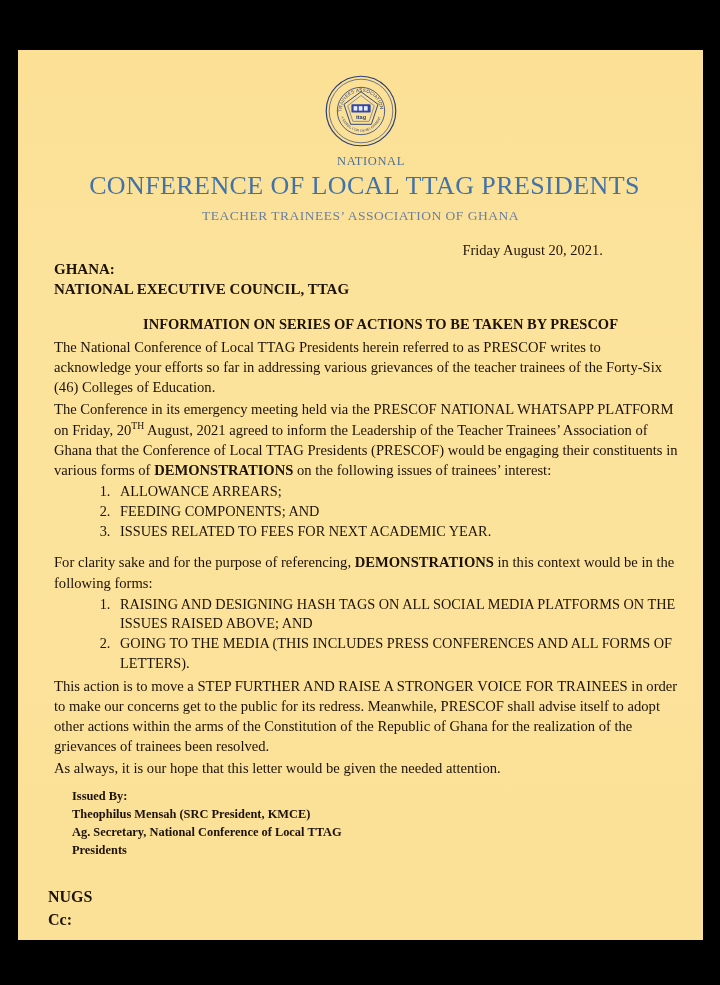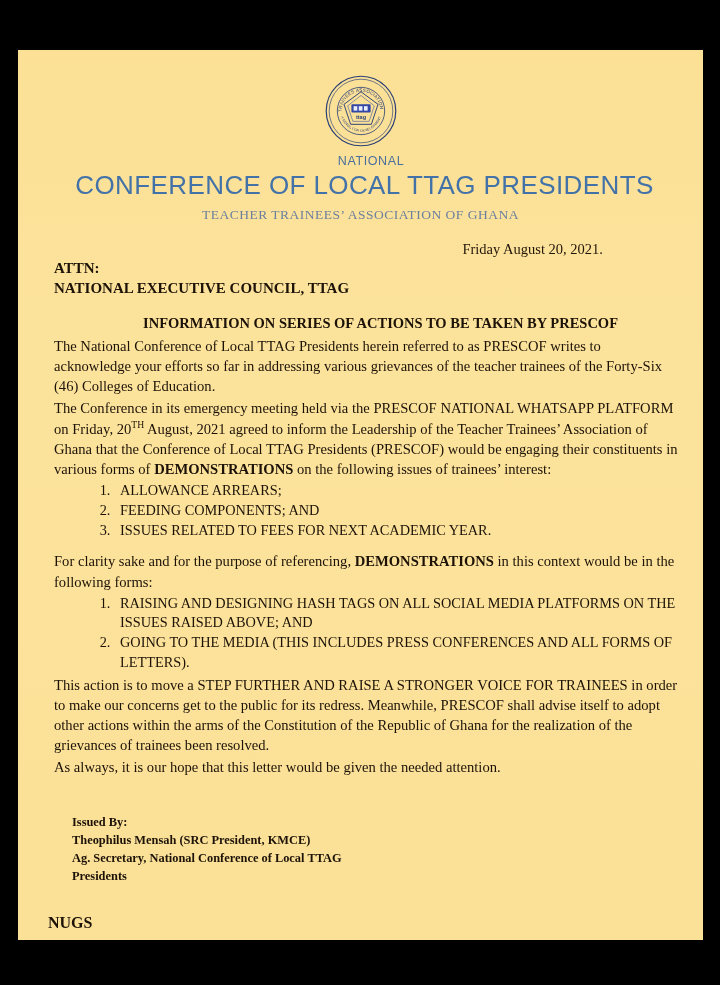--- a/index.html
+++ b/index.html
@@ -42,30 +42,30 @@
   }
 
   .logo-wrap {
     display: block;
     margin: 0 auto 6px auto;
     width: 74px;
     height: 74px;
   }
 
   .lh-national {
-    font-family: Liberation Sans, sans-serif;
+    font-family: Liberation Serif, serif;
     font-size: 12.5px;
     letter-spacing: 0.6px;
     color: #4a6f9c;
     margin: 2px 0 3px 0;
     padding-left: 21px;
   }
 
   .lh-title {
-    font-family: Liberation Sans, sans-serif;
+    font-family: Liberation Serif, serif;
     font-size: 26px;
     letter-spacing: 0.4px;
     color: #4272a8;
     margin: 0 0 8px 8px;
     font-weight: normal;
     line-height: 1.08;
   }
 
   .lh-sub {
     font-family: "Liberation Serif", serif;
@@ -125,21 +125,21 @@
     padding-left: 6px;
     margin-bottom: 0px;
   }
   ol.numlist.tight li { margin-bottom: 0px; }
 
   sup { font-size: 0.66em; vertical-align: super; }
 
   
   .sig-row {
     display: flex;
-    margin-top: 37px;
+    margin-top: 10px;
     padding: 0 10px 0 18px;
     font-size: 12.4px;
     font-weight: bold;
     line-height: 1.45;
     color: #1c1208;
   }
   .sig-col { width: 50%; }
   .sig-col.right { padding-left: 8px; }
 
   
@@ -190,21 +190,21 @@
       <h1 class="lh-title">CONFERENCE OF LOCAL TTAG PRESIDENTS</h1>
 
       <div class="lh-sub">TEACHER TRAINEES’ ASSOCIATION OF GHANA</div>
     </div>
 
     <div class="body-area">
 
       <div class="date-line">Friday August 20, 2021.</div>
 
       <div class="attn-block">
-        <div>ATTN:</div>
+        <div>GHANA:</div>
         <div>NATIONAL EXECUTIVE COUNCIL, TTAG</div>
       </div>
 
       <div class="doc-subject">INFORMATION ON SERIES OF ACTIONS TO BE TAKEN BY PRESCOF</div>
 
       <p class="para">The National Conference of Local TTAG Presidents herein referred to as PRESCOF writes to acknowledge your efforts so far in addressing various grievances of the teacher trainees of the Forty-Six (46) Colleges of Education.</p>
 
       <p class="para"><span>The Conference in its emergency meeting held via the PRESCOF NATIONAL WHATSAPP PLATFORM on Friday, 20</span><sup>TH</sup><span> August, 2021 agreed to inform the Leadership of the Teacher Trainees’ Association of Ghana that the Conference of Local TTAG Presidents (PRESCOF) would be engaging their constituents in various forms of </span><b>DEMONSTRATIONS</b><span> on the following issues of trainees’ interest:</span></p>
 
       <ol class="numlist tight">

